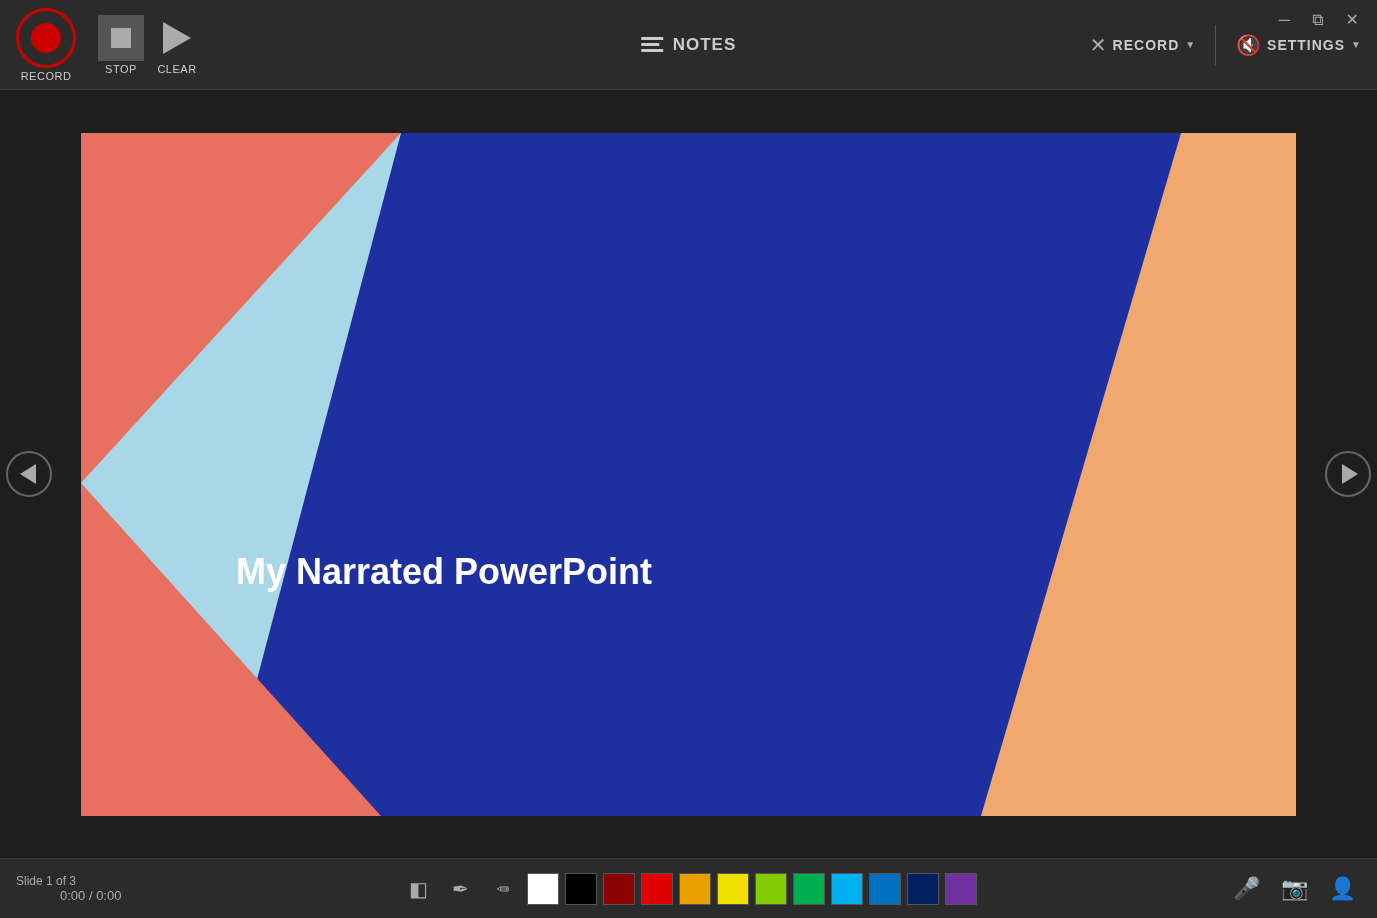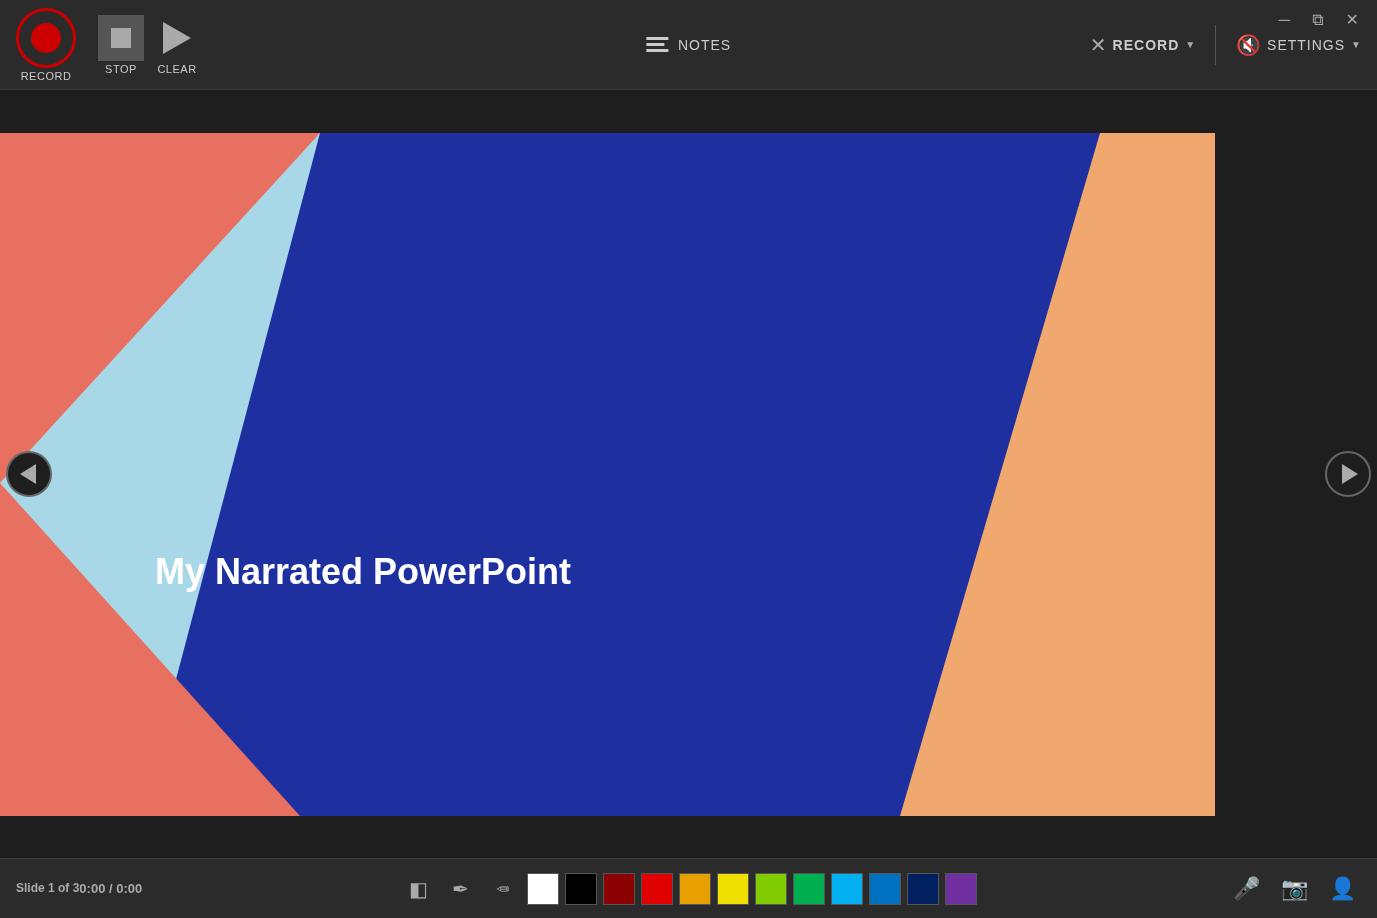--- a/index.html
+++ b/index.html
@@ -116,24 +116,24 @@
     .notes-line {
       width: 22px;
       height: 3px;
       background: #ccc;
     }
     .notes-line:first-child { width: 22px; }
     .notes-line:nth-child(2) { width: 18px; }
     .notes-line:nth-child(3) { width: 22px; }
 
     .notes-label {
-      font-size: 14px;
+      font-size: 17px;
       color: #ccc;
       letter-spacing: 1px;
-      font-weight: 400;
+      font-weight: 700;
     }
 
     .toolbar-right {
       margin-left: auto;
       display: flex;
       align-items: center;
       gap: 20px;
     }
 
     .clear-btn {
@@ -164,29 +164,30 @@
       display: flex;
       align-items: center;
       gap: 6px;
       cursor: pointer;
       background: transparent;
       border: none;
       color: #ccc;
     }
     .settings-label {
       font-size: 14px;
-      font-weight: 400;
+      font-weight: 700;
       color: #ccc;
       letter-spacing: 1px;
     }
 
     
     #main {
       display: flex;
       align-items: center;
+      justify-content: center;
       height: calc(918px - 90px - 60px);
       position: relative;
     }
 
     
     .nav-arrow {
       width: 46px;
       height: 46px;
       border: 2px solid #666;
       border-radius: 50%;
@@ -254,27 +255,26 @@
       background: #2b2b2b;
       display: flex;
       align-items: center;
       padding: 0 16px;
       border-top: 1px solid #3a3a3a;
       position: relative;
     }
 
     .slide-info {
       display: flex;
-      flex-direction: row;
+      flex-direction: column;
       font-size: 12px;
       color: #aaa;
-      font-weight: bold;
     }
     .slide-number { font-size: 12px; }
-    .slide-time { font-size: 13px; }
+    .slide-time { font-size: 13px; margin-left: 44px; }
 
     .drawing-tools {
       position: absolute;
       left: 50%;
       transform: translateX(-50%);
       display: flex;
       align-items: center;
       gap: 6px;
     }
 

